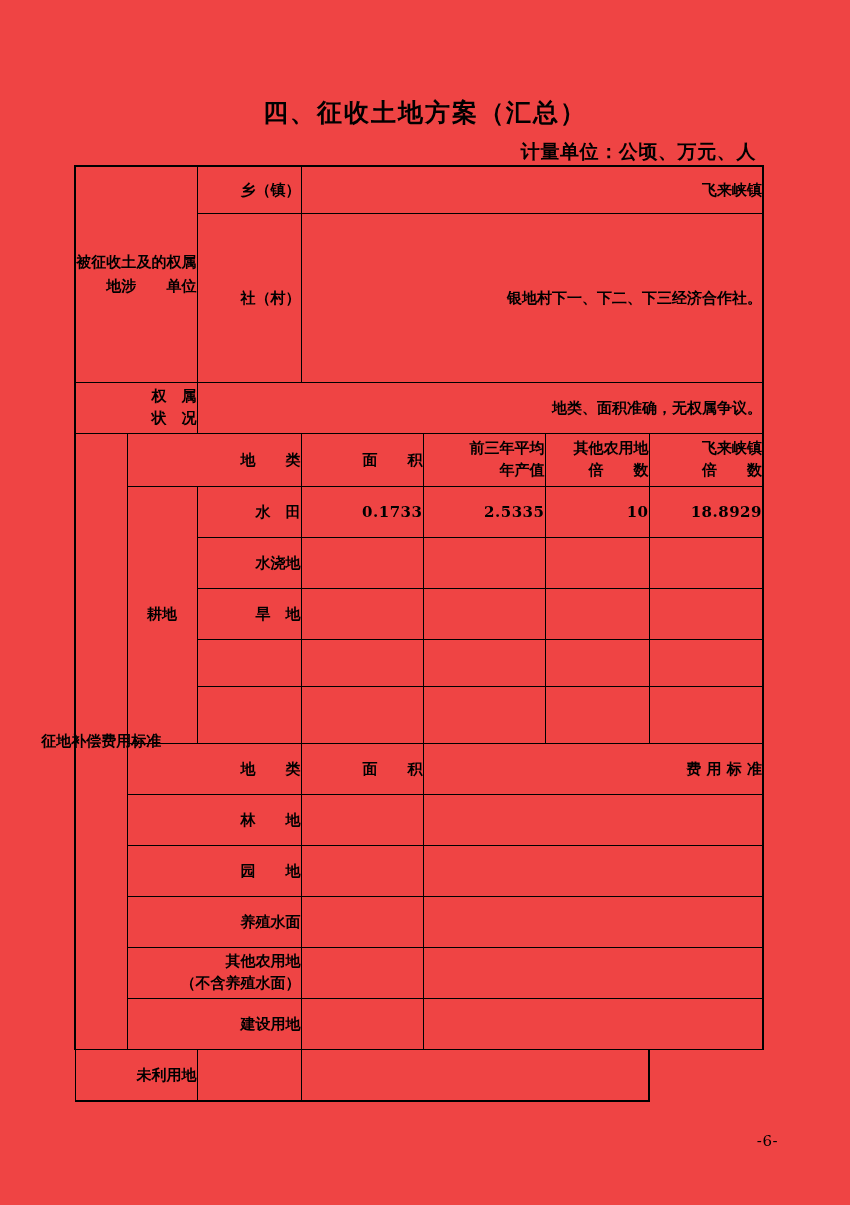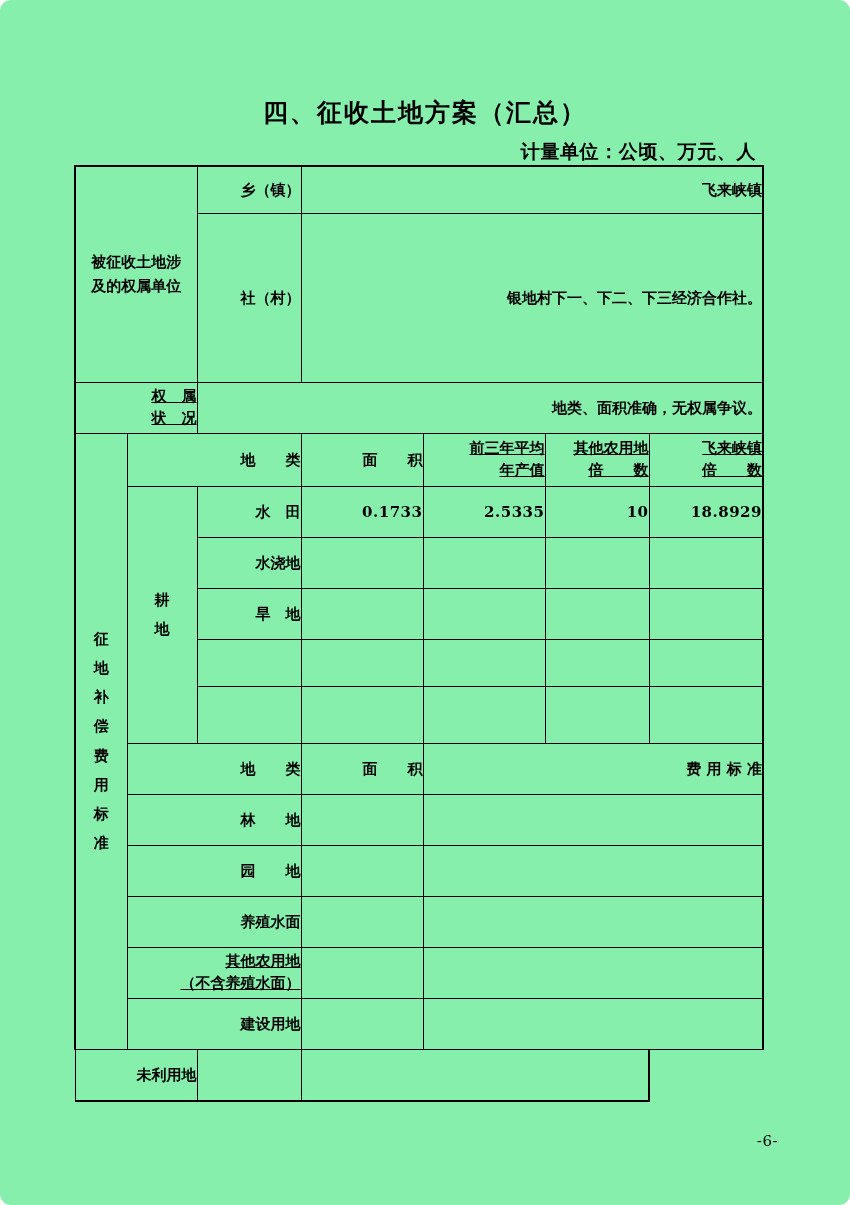--- a/index.html
+++ b/index.html
@@ -12,22 +12,21 @@
     height: 1205px;
     position: relative;
     font-family: "DejaVu Serif", "Liberation Serif", serif;
     color: #000000;
     overflow: hidden;
   }
 
   .page {
     position: absolute;
     inset: 0;
-    background: #86efac;
-    border-radius: 11px;
+    background: #ef4444;
   }
 
   
   .doc-title {
     position: absolute;
     left: 0;
     top: 98px;
     width: 850px;
     text-align: center;
     font-size: 25px;
@@ -71,27 +70,26 @@
   .main-table td.outer-bottom { border-bottom-width: 2.4px; }
 
   .cell-pad { padding: 4px 8px; }
   .t-left { text-align: left; padding-left: 12px; margin-top: 8px; }
   .t-center { text-align: center; }
 
   
   .stack {
     display: block;
     line-height: 1.45;
-    text-decoration: underline;
   }
 
   
   .vert {
     display: flex;
-    flex-direction: column;
+    flex-direction: row;
     align-items: center;
     justify-content: center;
     line-height: 1.55;
     font-size: 15px;
     font-weight: bold;
     height: 100%;
   }
   .vert span { display: block; }
 
   .vert-tall {

